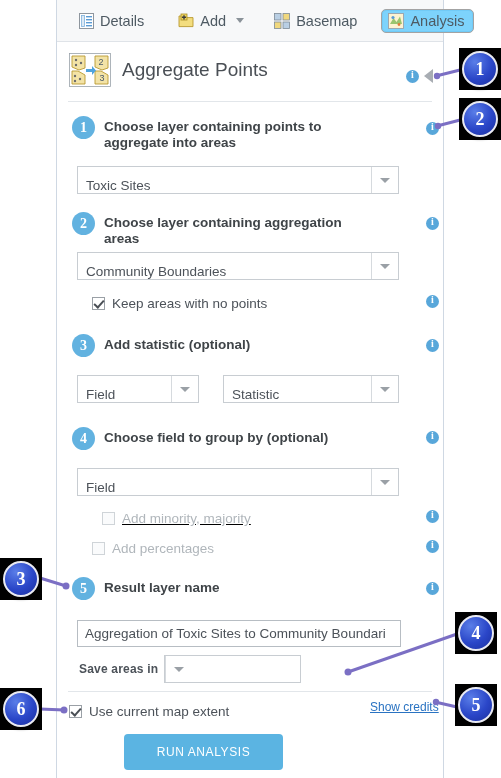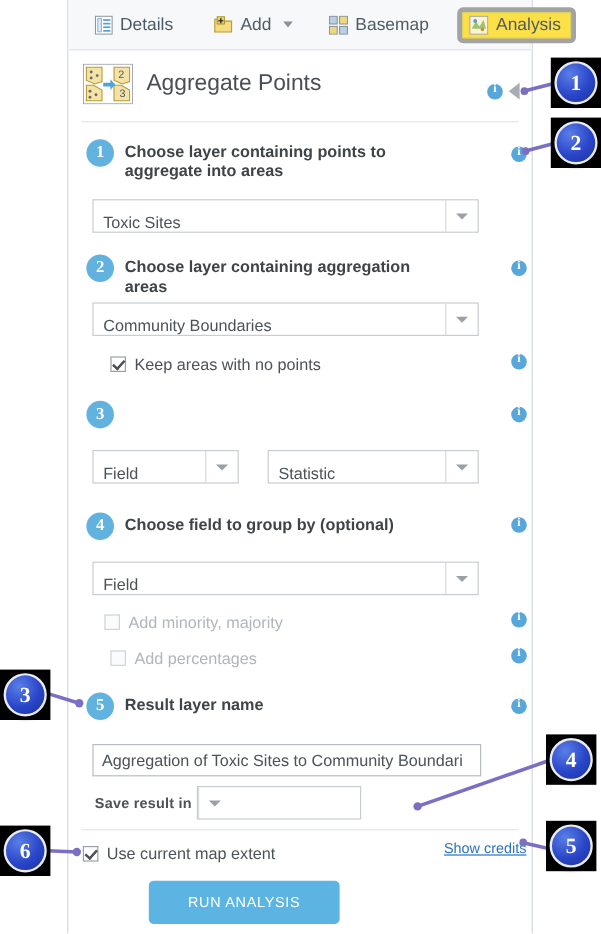--- a/index.html
+++ b/index.html
@@ -36,22 +36,22 @@
     display:flex;align-items:center;gap:6px;
     font-size:14.5px;color:#4e5a63;
     padding:4px 6px;cursor:default;
     white-space:nowrap;
   }
   .tbitem.first{margin-left:16px;}
   .tbsep{
     width:1px;height:20px;background:#c9ced4;margin:0 9px;
   }
   .tb-analysis{
-    border:4px solid #a3a3a3;border-radius:5px;
-    background:#fde047;
+    border:1px solid #a3a3a3;border-radius:5px;
+    background:#7dd3fc;
     padding:3px 9px 3px 6px;
     box-shadow:0 0 0 1px rgba(63,158,222,.18) inset;
   }
   .caret{
     width:0;height:0;border-left:4.5px solid transparent;
     border-right:4.5px solid transparent;border-top:5px solid #8a9299;
     margin-left:4px;
   }
 
   
@@ -291,20 +291,21 @@
     </div>
 </div>
 <div class="cbrow" style="left:92px;top:296px;justify-content:center;">
   <span class="cb checked"></span>
   <span class="cblab">Keep areas with no points</span>
 </div>
 <span class="info" style="position:absolute;left:426px;top:295px;"></span>
 
 <div class="step" style="top:334px;">
   <div class="badge">3</div>
+  <div class="steptxt">Add statistic (optional)</div>
 </div>
 <span class="info" style="position:absolute;left:426px;top:339px;"></span>
 <div class="dd" style="left:77px;top:375px;width:122px;">
   <div class="val">Field</div>
   <div class="arrowbox">
       <div class="arrow"></div>
     </div>
 </div>
 <div class="dd" style="left:223px;top:375px;width:176px;">
   <div class="val">Statistic</div>
@@ -317,40 +318,40 @@
   <div class="badge">4</div>
   <div class="steptxt">Choose field to group by (optional)</div>
 </div>
 <span class="info" style="position:absolute;left:426px;top:431px;"></span>
 <div class="dd" style="left:77px;top:468px;width:322px;">
   <div class="val">Field</div>
   <div class="arrowbox">
       <div class="arrow"></div>
     </div>
 </div>
-<div class="cbrow" style="left:87px;top:511px;">
+<div class="cbrow" style="left:102px;top:511px;text-decoration:underline;">
   <span class="cb dis"></span>
   <span class="cblab dis">Add minority, majority</span>
 </div>
 <span class="info" style="position:absolute;left:426px;top:510px;"></span>
 <div class="cbrow" style="left:92px;top:541px;">
   <span class="cb dis"></span>
   <span class="cblab dis">Add percentages</span>
 </div>
 <span class="info" style="position:absolute;left:426px;top:540px;"></span>
 
 <div class="step" style="top:577px;">
   <div class="badge">5</div>
   <div class="steptxt">Result layer name</div>
 </div>
 <span class="info" style="position:absolute;left:426px;top:582px;"></span>
 <div class="txtin" style="left:77px;top:620px;width:324px;">
   <span>Aggregation of Toxic Sites to Community Boundari</span>
 </div>
-<span class="savelab" style="left:79px;top:662px;">Save result in</span>
+<span class="savelab" style="left:79px;top:662px;">Save areas in</span>
 <div class="dd" style="left:164px;top:655px;width:137px;">
   <div class="arrowbox">
       <div class="arrow"></div>
     </div>
 </div>
 
 <div id="bottomrule"></div>
 <div class="cbrow" style="left:69px;top:704px;">
   <span class="cb checked"></span>
   <span class="cblab">Use current map extent</span>

